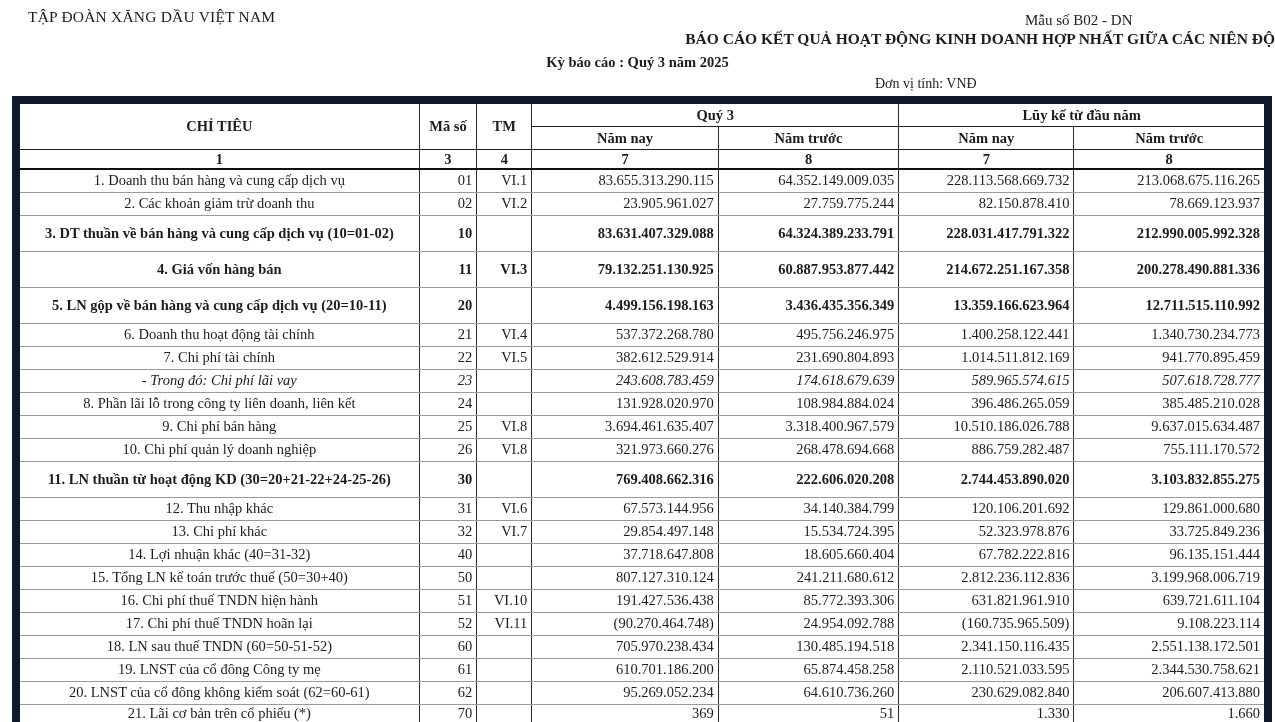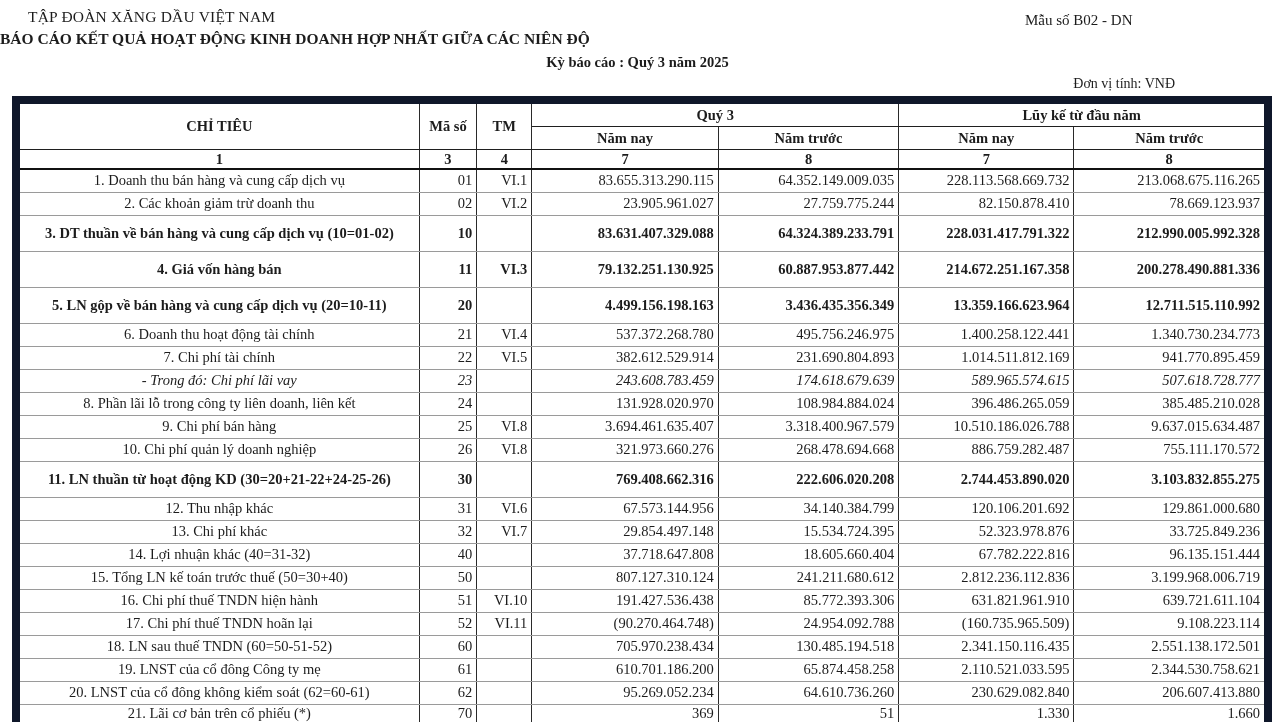--- a/index.html
+++ b/index.html
@@ -4,23 +4,23 @@
 <style>
   html,body{margin:0;padding:0;background:#ffffff;}
   body{
     width:1275px;height:722px;position:relative;
     font-family:"Liberation Serif","DejaVu Serif",serif;
     color:#1c1c1c;
     -webkit-font-smoothing:antialiased;
   }
   .company{position:absolute;left:28px;top:8px;font-size:15.5px;font-weight:normal;letter-spacing:.2px;}
   .formno{position:absolute;left:1025px;top:12px;font-size:15px;}
-  .title{position:absolute;left:0;top:30px;width:1275px;text-align:left;font-size:15.5px;font-weight:bold;}
+  .title{position:absolute;left:0;top:30px;width:1275px;text-align:right;font-size:15.5px;font-weight:bold;}
   .period{position:absolute;left:0;top:54px;width:1275px;text-align:center;font-size:14.5px;font-weight:bold;}
-  .unit{position:absolute;left:875px;top:76px;width:300px;text-align:right;font-size:14px;}
+  .unit{position:absolute;left:875px;top:76px;width:300px;text-align:left;font-size:14px;}
   table.doc{
     position:absolute;left:12px;top:96px;width:1260px;
     border-collapse:collapse;table-layout:fixed;
     font-size:14.5px;
   }
   table.doc th, table.doc td{
     border-left:1.5px solid #2a2a2a;border-right:1.5px solid #2a2a2a;
     padding:0 4px;overflow:hidden;white-space:nowrap;
   }
   table.doc{border:8px solid #0f172a;}

